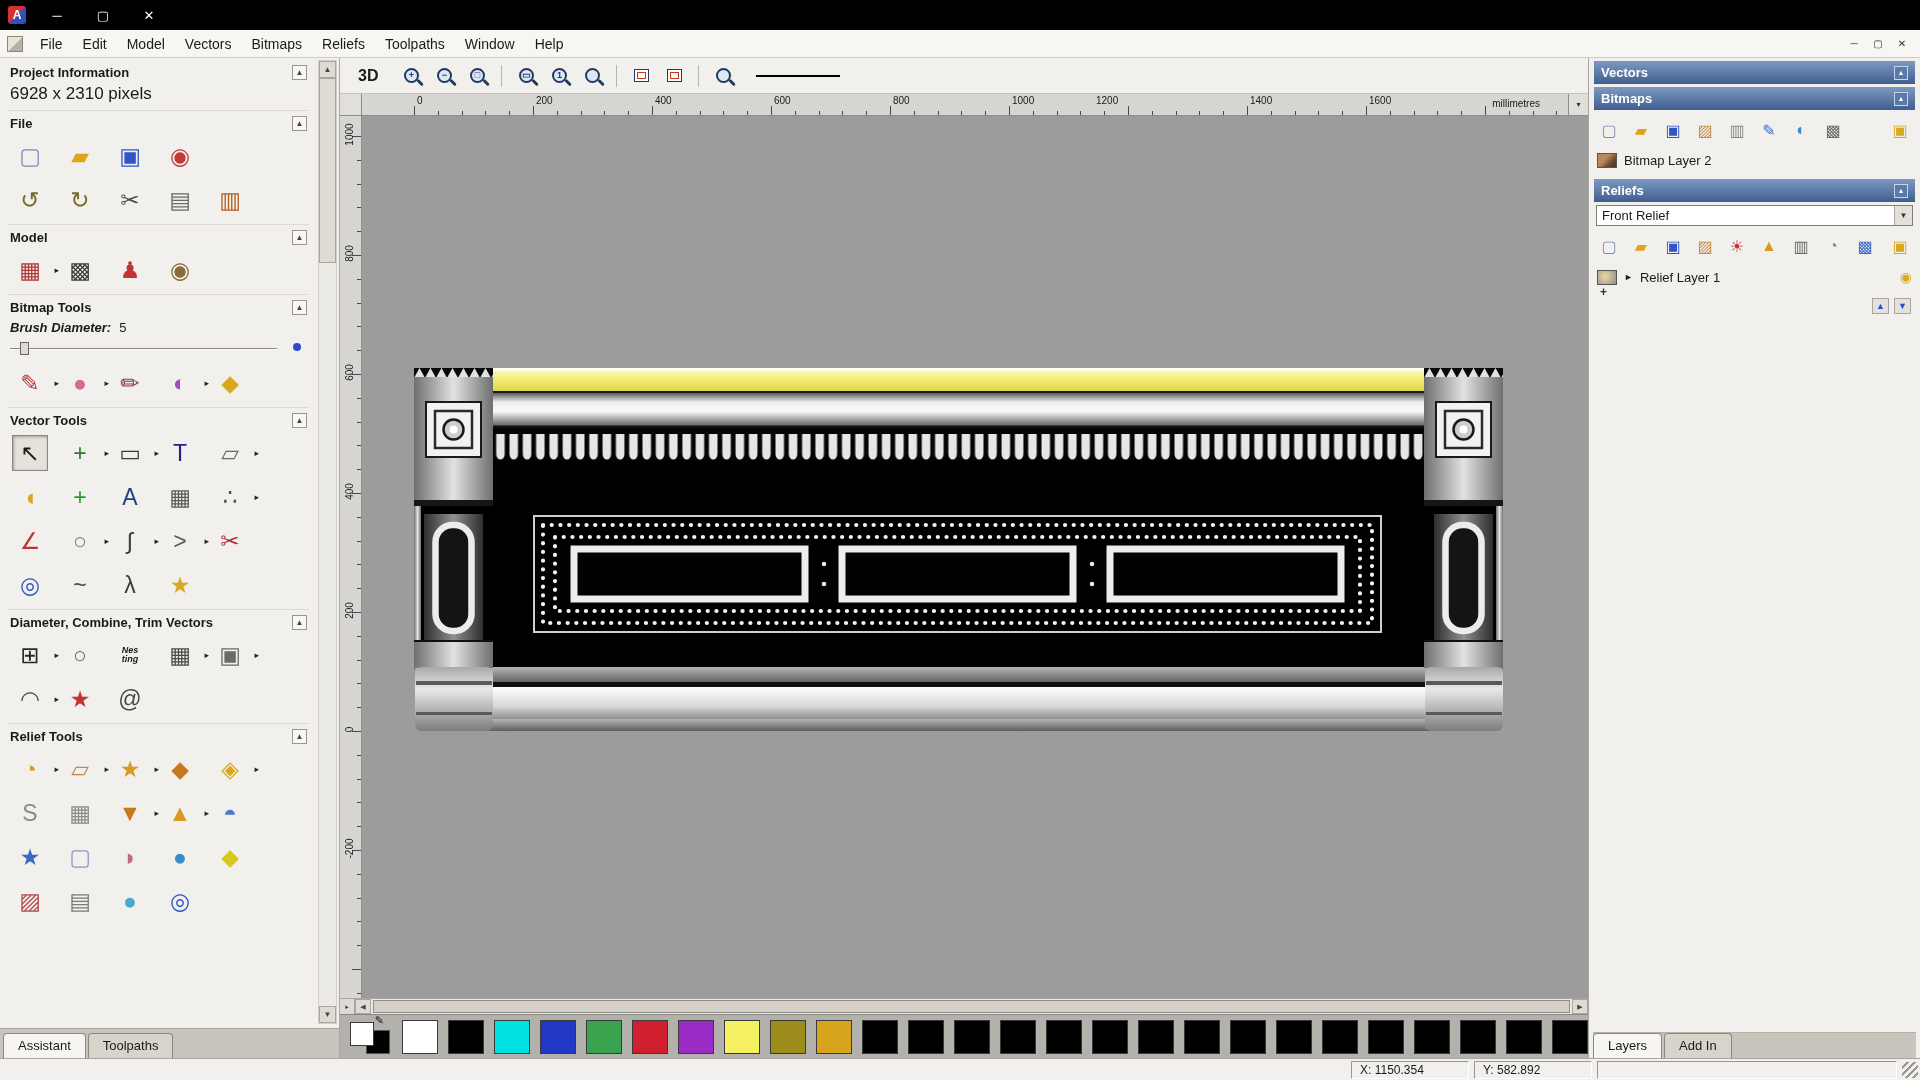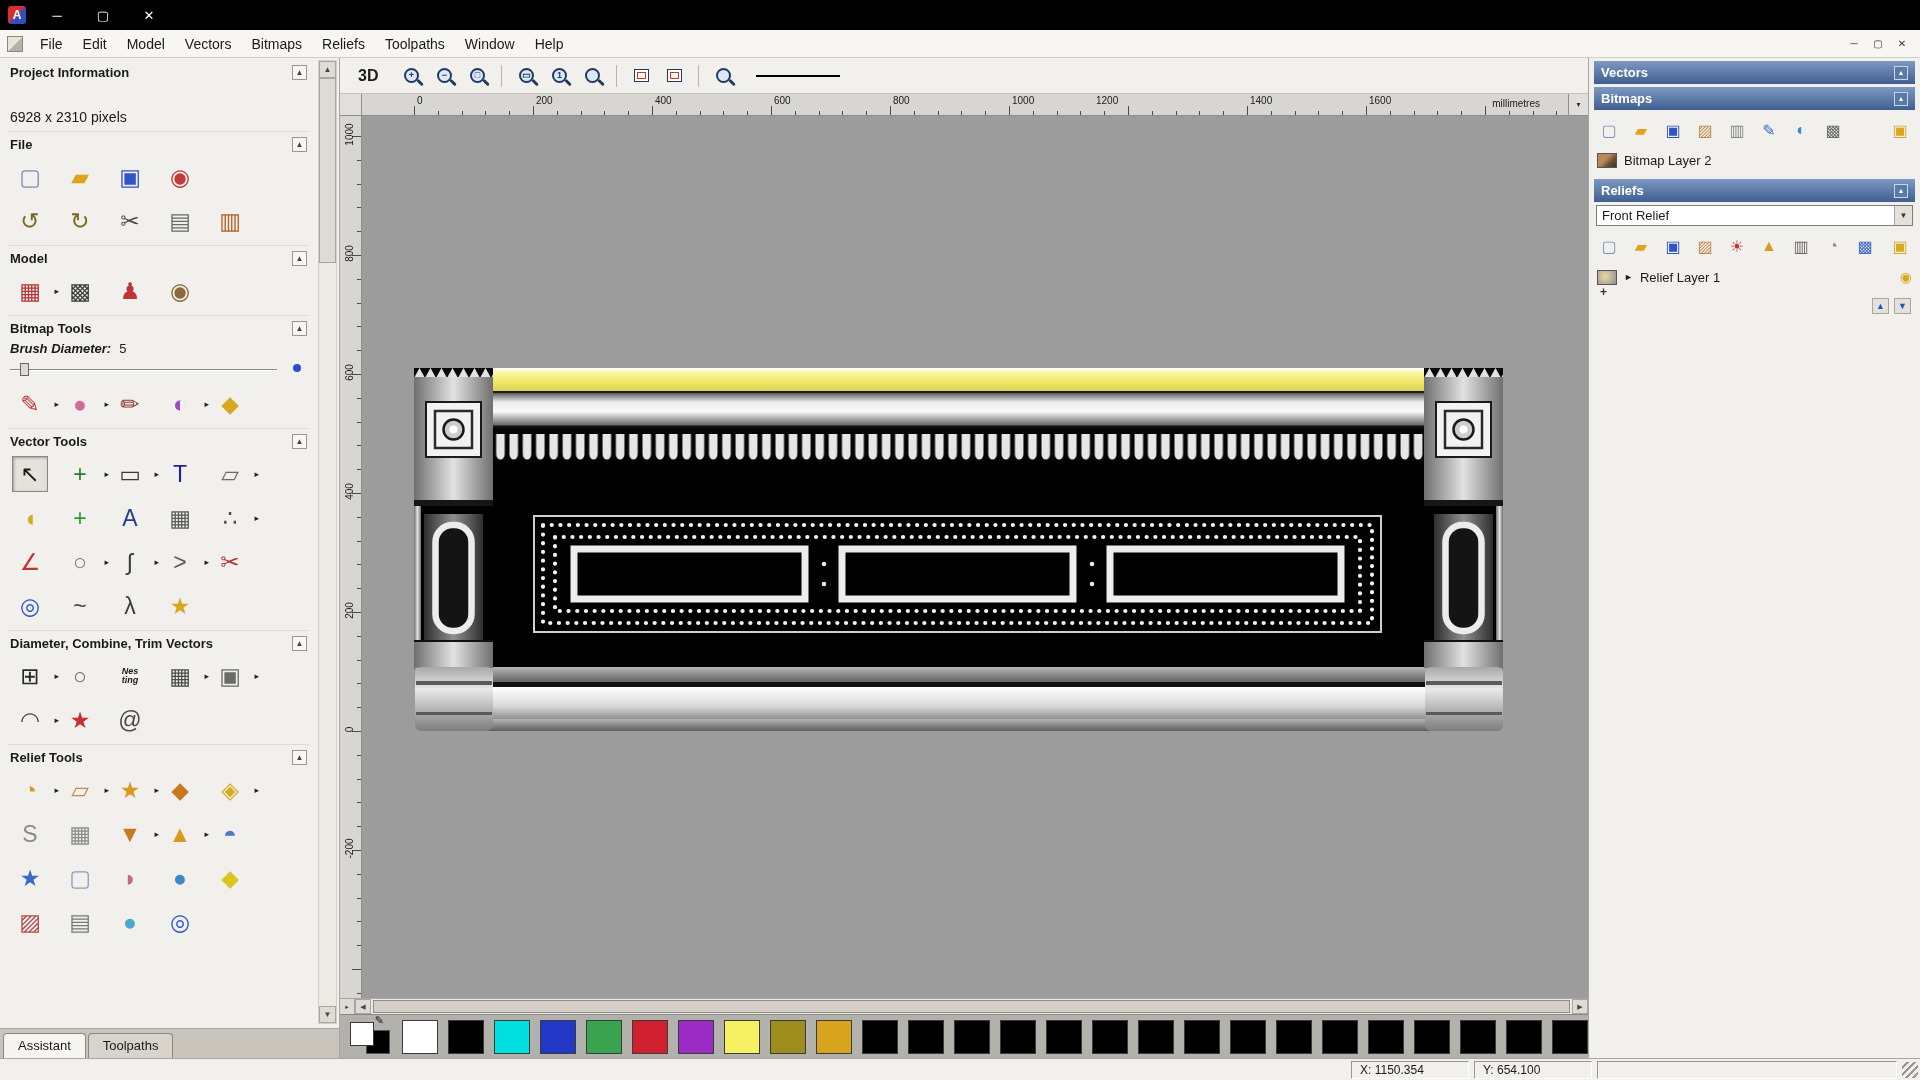--- a/index.html
+++ b/index.html
@@ -25,21 +25,21 @@
 .left-panel{width:340px;background:#f1f0ec;border-right:1px solid #a9a6a0;display:flex;flex-direction:column;position:relative;}
 .lp-content{flex:1;overflow:hidden;padding:4px 30px 0 8px;position:relative;}
 .sec{margin-bottom:2px;}
 .sec-header{display:flex;align-items:center;justify-content:space-between;padding:5px 2px 3px;border-top:1px solid #dedbd4;}
 .sec-title{font-weight:bold;font-size:13px;}
 .collapse-btn{width:15px;height:15px;border:1px solid #9a978f;background:#f8f7f4;font-size:8px;display:flex;align-items:center;justify-content:center;color:#444;}
 .pi-grid{display:flex;font-size:12px;line-height:16px;padding-left:2px;}
 .pi-col{width:120px;}
 .pi-col+.pi-col{width:auto;}
 .pi-bold{font-weight:bold;}
-.pi-pixels{font-size:14px;padding:1px 0 4px 2px;margin-top:25px;}
+.pi-pixels{font-size:17px;padding:1px 0 4px 2px;}
 .icon-row{display:flex;align-items:center;gap:14px;height:44px;padding-left:4px;}
 .ticon{width:36px;height:36px;display:flex;align-items:center;justify-content:center;position:relative;font-size:23px;}
 .ticon .g{line-height:1;}
 .ticon.txt .g{font-size:9px;font-weight:bold;font-style:italic;text-align:center;width:34px;}
 .ticon .dd{position:absolute;right:-11px;top:13px;font-size:9px;color:#222;}
 .ticon.pressed{border:1px solid #8a8781;background:#e5e2db;box-shadow:inset 1px 1px 3px rgba(0,0,0,.3);}
 .brush-row{display:flex;gap:8px;font-size:13px;padding:2px 0 4px 2px;font-style:italic;font-weight:bold;}
 .slider{position:relative;height:18px;margin:0 8px 4px 2px;}
 .slider-track{position:absolute;left:0;right:24px;top:9px;height:2px;background:#8a8781;border-bottom:1px solid #fff;}
 .slider-thumb{position:absolute;left:10px;top:3px;width:9px;height:13px;background:#dedbd4;border:1px solid #6a675f;}
@@ -887,22 +887,26 @@
       <span class="expand">►</span>
       <span class="layer-label">Relief Layer 1</span>
       <span class="lamp">◉</span>
     </div>
     <div class="plus-row"><span class="plus">+</span></div>
     <div class="updown">
       <span class="ud-btn">▲</span>
       <span class="ud-btn">▼</span>
     </div>
 
+    <div class="rp-tabs">
+      <span class="tab active">Layers</span>
+      <span class="tab">Add In</span>
+    </div>
   </div>
 </div>
 
 <div class="statusbar">
   <span class="sb-spacer"></span>
   <span class="sb-cell">X: 1150.354</span>
-  <span class="sb-cell">Y: 654.100</span>
+  <span class="sb-cell">Y: 582.892</span>
   <span class="sb-cell sb-wide"></span>
   <span class="grip"></span>
 </div>
 
 </body></html>

